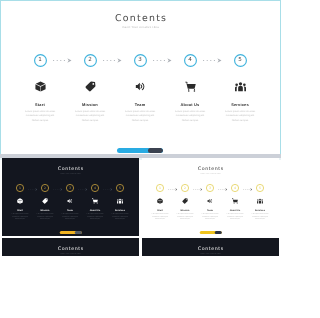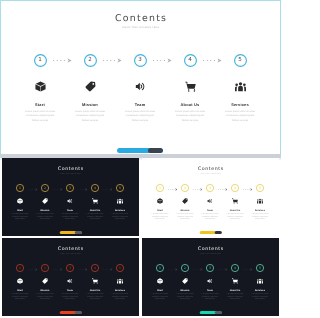--- a/index.html
+++ b/index.html
@@ -1,18 +1,18 @@
 <!DOCTYPE html>
 <html><head>
 <meta charset="utf-8">
 <style>
   html,body{margin:0;padding:0;}
   body{width:281px;height:318px;overflow:hidden;background:#fff;
        font-family:"Liberation Sans",sans-serif;-webkit-font-smoothing:antialiased;text-rendering:geometricPrecision;}
-  .page{position:relative;width:281px;height:318px;overflow:hidden;}
+  .page{position:relative;width:281px;height:256px;overflow:hidden;}
 
   
   .hero{position:absolute;left:0;top:0;width:281px;height:154.5px;background:#fff;
         border:1px solid #a8dee8;box-sizing:border-box;overflow:hidden;}
   .hero-title{position:absolute;left:0;right:0;top:11.5px;text-align:center;
         font-family:"DejaVu Sans",sans-serif;font-size:9.4px;letter-spacing:1.25px;color:#4a4a4a;font-weight:400;
         text-indent:1.25px;}
   .hero-sub{position:absolute;left:0;right:0;top:25px;text-align:center;
         font-size:2.7px;letter-spacing:.3px;color:#adadad;}
 

